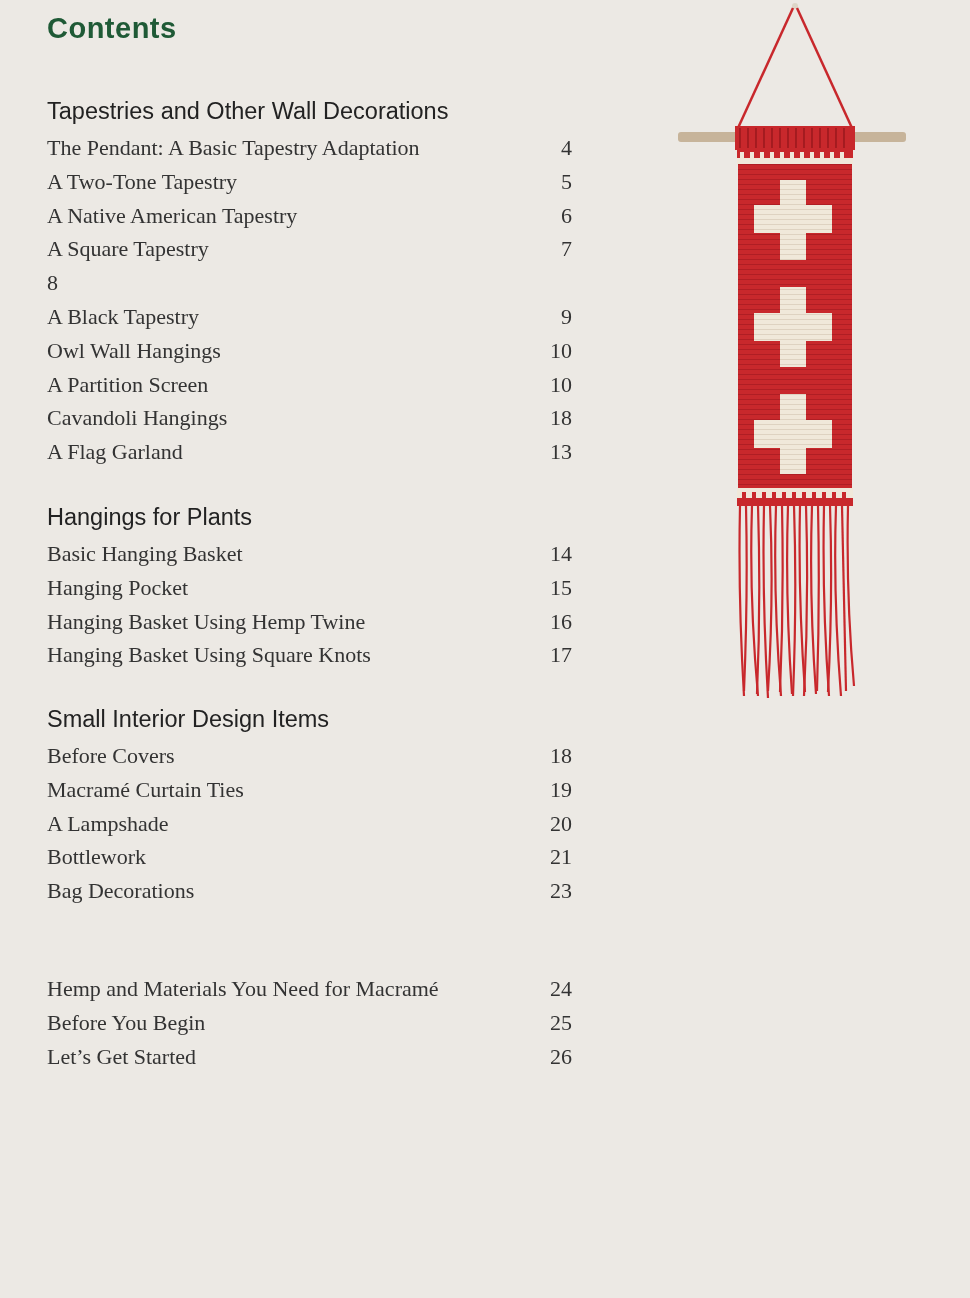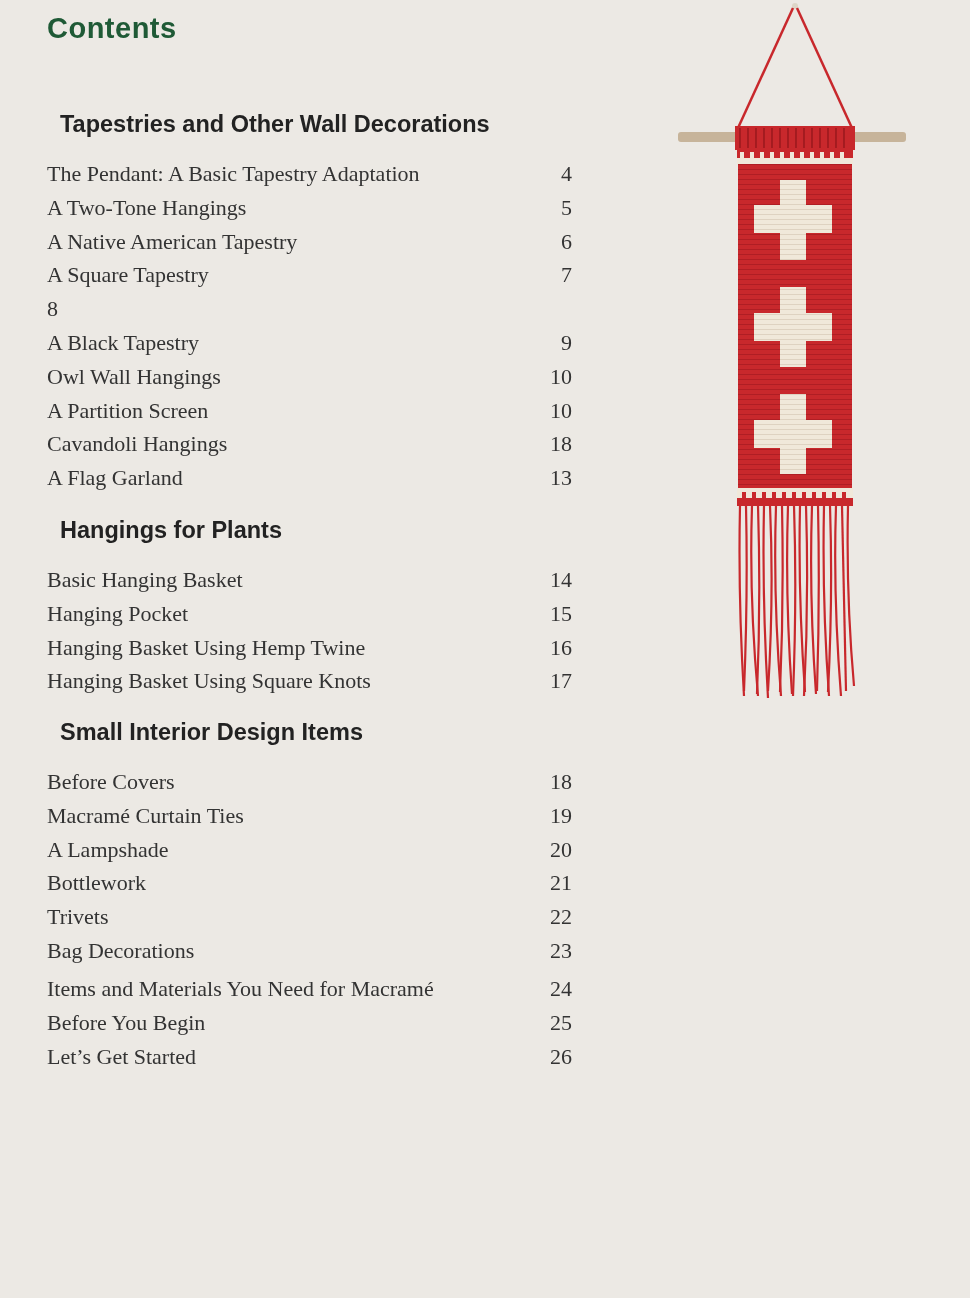--- a/index.html
+++ b/index.html
@@ -11,22 +11,22 @@
   .page-title {
     position:absolute; left:47px; top:12px;
     font-family:"Liberation Sans", sans-serif;
     font-weight:bold; font-size:29px; color:#1f5a36;
     letter-spacing:0.5px; margin:0;
   }
   .toc { position:absolute; left:47px; top:0; width:530px; }
   .section { position:absolute; left:0; width:525px; }
   .section-heading {
     font-family:"Liberation Sans", sans-serif;
-    font-weight:bold; font-size:23.5px; color:#222;
-    height:40px; line-height:40px; margin:13px;
+    font-weight:normal; font-size:23.5px; color:#222;
+    height:40px; line-height:40px; margin:0;
   }
   .entry {
     display:flex; justify-content:space-between; align-items:baseline;
     height:33.8px; line-height:33.8px;
     font-family:"Liberation Serif", serif; font-size:22px; color:#333;
   }
   .entry .num { text-align:right; }
   .art { position:absolute; left:670px; top:0; width:250px; height:710px; }
 </style>
 </head>
@@ -36,21 +36,21 @@
 
 <div class="toc">
 
   <div class="section" style="top:91px;">
     <h2 class="section-heading">Tapestries and Other Wall Decorations</h2>
     <div class="entry">
         <span>The Pendant: A Basic Tapestry Adaptation</span>
         <span class="num">4</span>
       </div>
     <div class="entry">
-        <span>A Two-Tone Hangings</span>
+        <span>A Two-Tone Tapestry</span>
         <span class="num">5</span>
       </div>
     <div class="entry">
         <span>A Native American Tapestry</span>
         <span class="num">6</span>
       </div>
     <div class="entry">
         <span>A Square Tapestry</span>
         <span class="num">7</span>
       </div>
@@ -111,32 +111,28 @@
       </div>
     <div class="entry">
         <span>A Lampshade</span>
         <span class="num">20</span>
       </div>
     <div class="entry">
         <span>Bottlework</span>
         <span class="num">21</span>
       </div>
     <div class="entry">
-        <span>Trivets</span>
-        <span class="num">22</span>
-      </div>
-    <div class="entry">
         <span>Bag Decorations</span>
         <span class="num">23</span>
       </div>
   </div>
 
   <div class="section" style="top:972px;">
     <div class="entry">
-        <span>Items and Materials You Need for Macramé</span>
+        <span>Hemp and Materials You Need for Macramé</span>
         <span class="num">24</span>
       </div>
     <div class="entry">
         <span>Before You Begin</span>
         <span class="num">25</span>
       </div>
     <div class="entry">
         <span>Let’s Get Started</span>
         <span class="num">26</span>
       </div>

